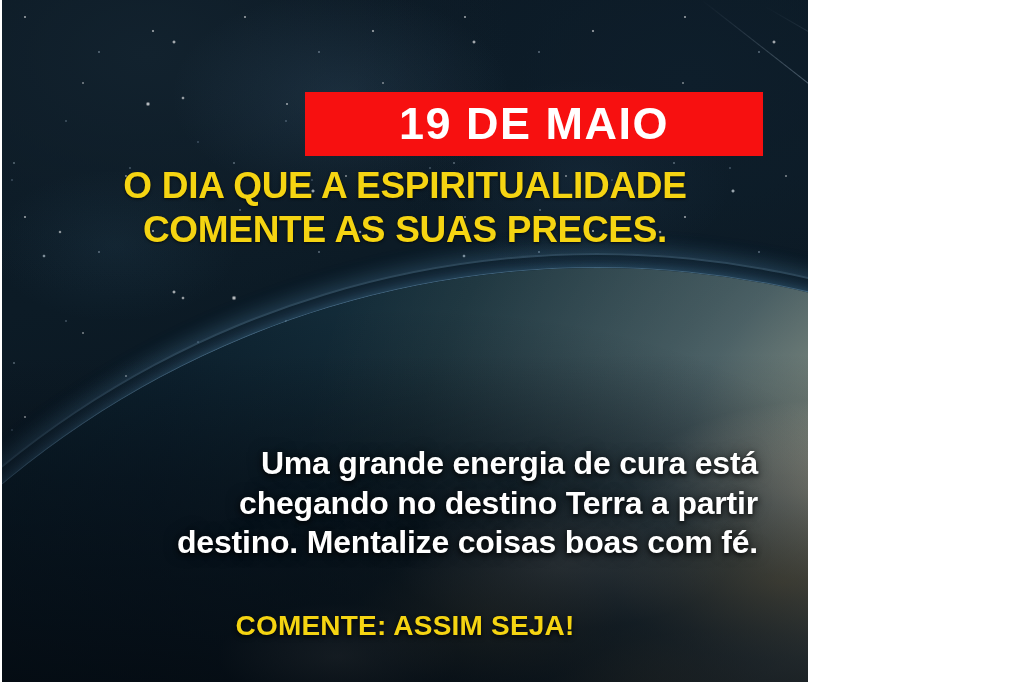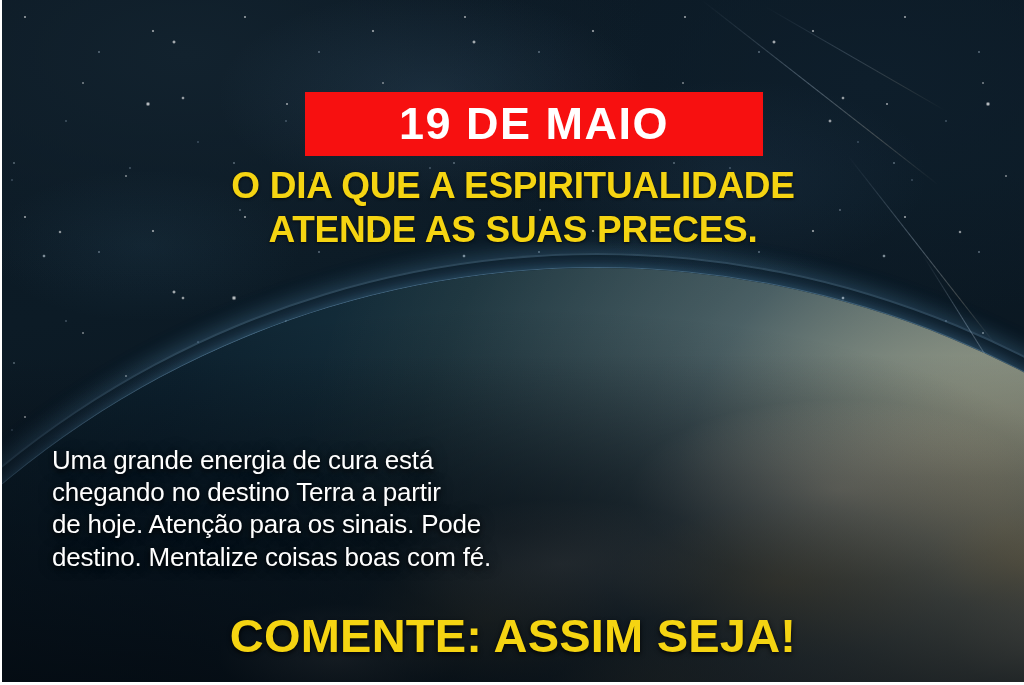--- a/index.html
+++ b/index.html
@@ -3,21 +3,21 @@
 <meta charset="utf-8">
 <title>19 DE MAIO</title>
 <style>
   html, body {
     margin: 0;
     padding: 0;
     background: #ffffff;
   }
   #poster {
     position: relative;
-    width: 1024px;
+    width: 808px;
     height: 685px;
     overflow: hidden;
     background: #0a1520;
     font-family: "Liberation Sans", sans-serif;
     box-sizing: border-box;
     border-left: 2px solid #ffffff;
     border-bottom: 3px solid #ffffff;
   }
 
   
@@ -215,37 +215,37 @@
     letter-spacing: -0.3px;
     text-shadow: 0 1px 3px rgba(0,0,0,0.7);
   }
   .headline-line { display: block; white-space: nowrap; }
 
   .body-copy {
     position: absolute;
     left: 50px;
     right: 50px;
     top: 444px;
-    text-align: left;
+    text-align: right;
     color: #ffffff;
-    font-size: 26px;
-    font-weight: 400;
+    font-size: 32px;
+    font-weight: 700;
     line-height: 1.24;
     letter-spacing: -0.2px;
     text-shadow: 0 2px 5px rgba(0,0,0,0.85), 0 0 14px rgba(0,0,0,0.55);
   }
   .body-line { display: block; white-space: nowrap; }
 
   .cta {
     position: absolute;
     left: 0;
     right: 0;
     top: 612px;
     text-align: center;
-    font-size: 47px;
+    font-size: 28px;
     font-weight: 700;
     letter-spacing: 0.2px;
     line-height: 1;
     text-shadow: 0 2px 5px rgba(0,0,0,0.85);
     white-space: nowrap;
   }
 </style>
 </head>
 <body>
 
@@ -271,26 +271,25 @@
   <div class="vignette"></div>
 
   <div class="content">
 
     <div class="date-banner" style="background: rgb(247, 16, 16);">
       <span class="date-banner-text" style="color: rgb(255, 255, 255);">19 DE MAIO</span>
     </div>
 
     <div class="headline" style="color: rgb(245, 212, 18);">
       <span class="headline-line">O DIA QUE A ESPIRITUALIDADE</span>
-      <span class="headline-line">ATENDE AS SUAS PRECES.</span>
+      <span class="headline-line">COMENTE AS SUAS PRECES.</span>
     </div>
 
     <div class="body-copy" style="color: rgb(255, 255, 255);">
       <span class="body-line">Uma grande energia de cura está</span>
       <span class="body-line">chegando no destino Terra a partir</span>
-      <span class="body-line">de hoje. Atenção para os sinais. Pode</span>
       <span class="body-line">destino. Mentalize coisas boas com fé.</span>
     </div>
 
     <div class="cta" style="color: rgb(245, 212, 18);">COMENTE: ASSIM SEJA!</div>
 
   </div>
 </div>
 
 </body></html>

